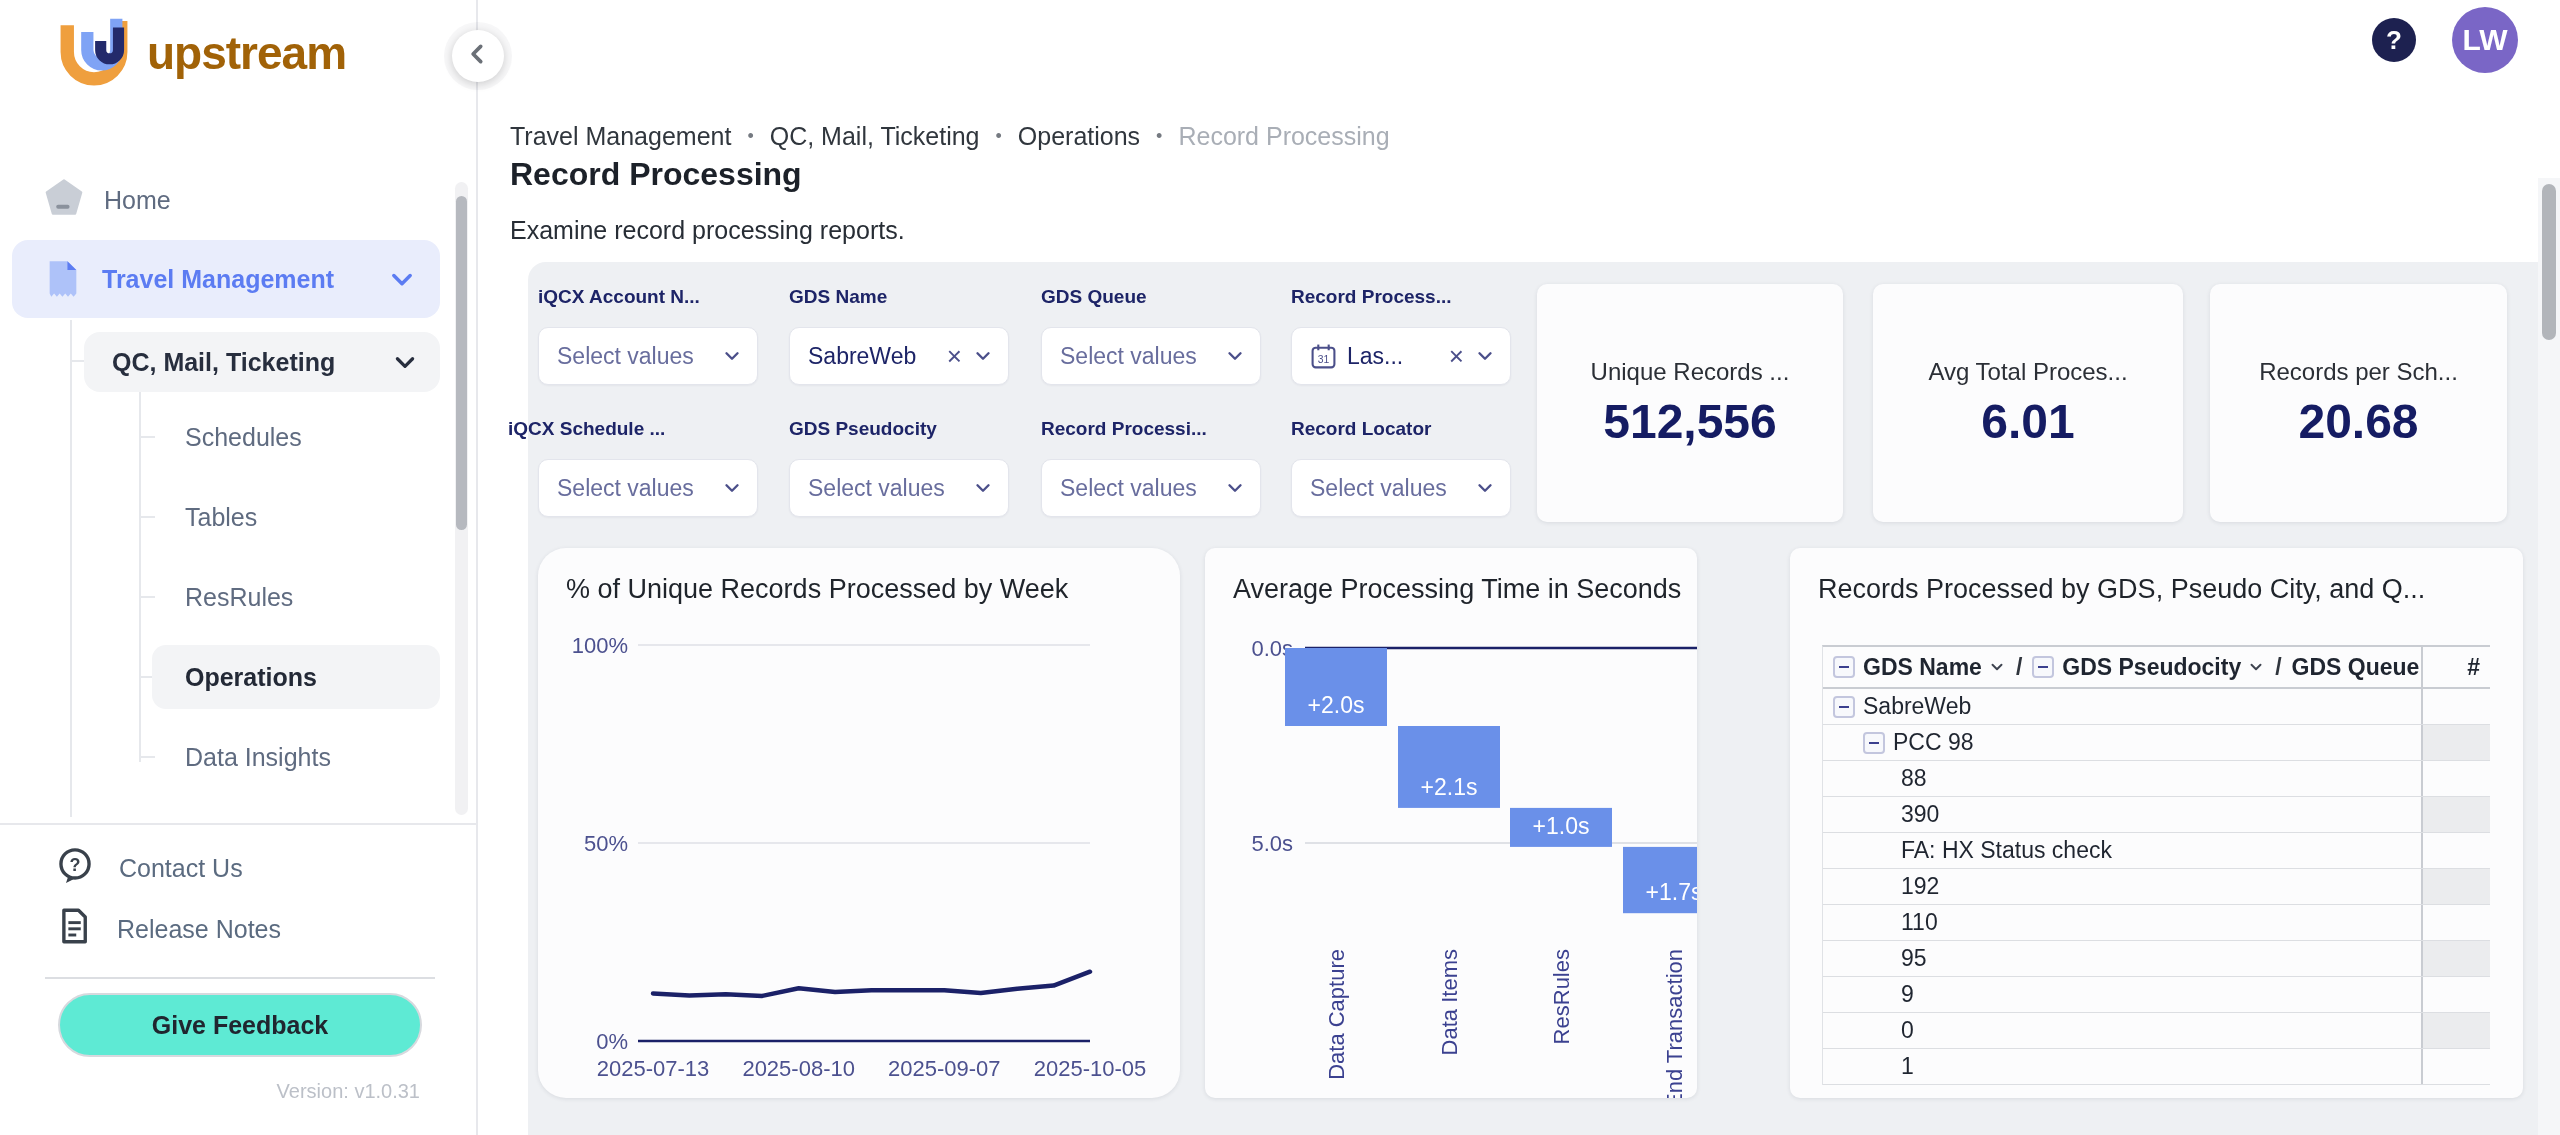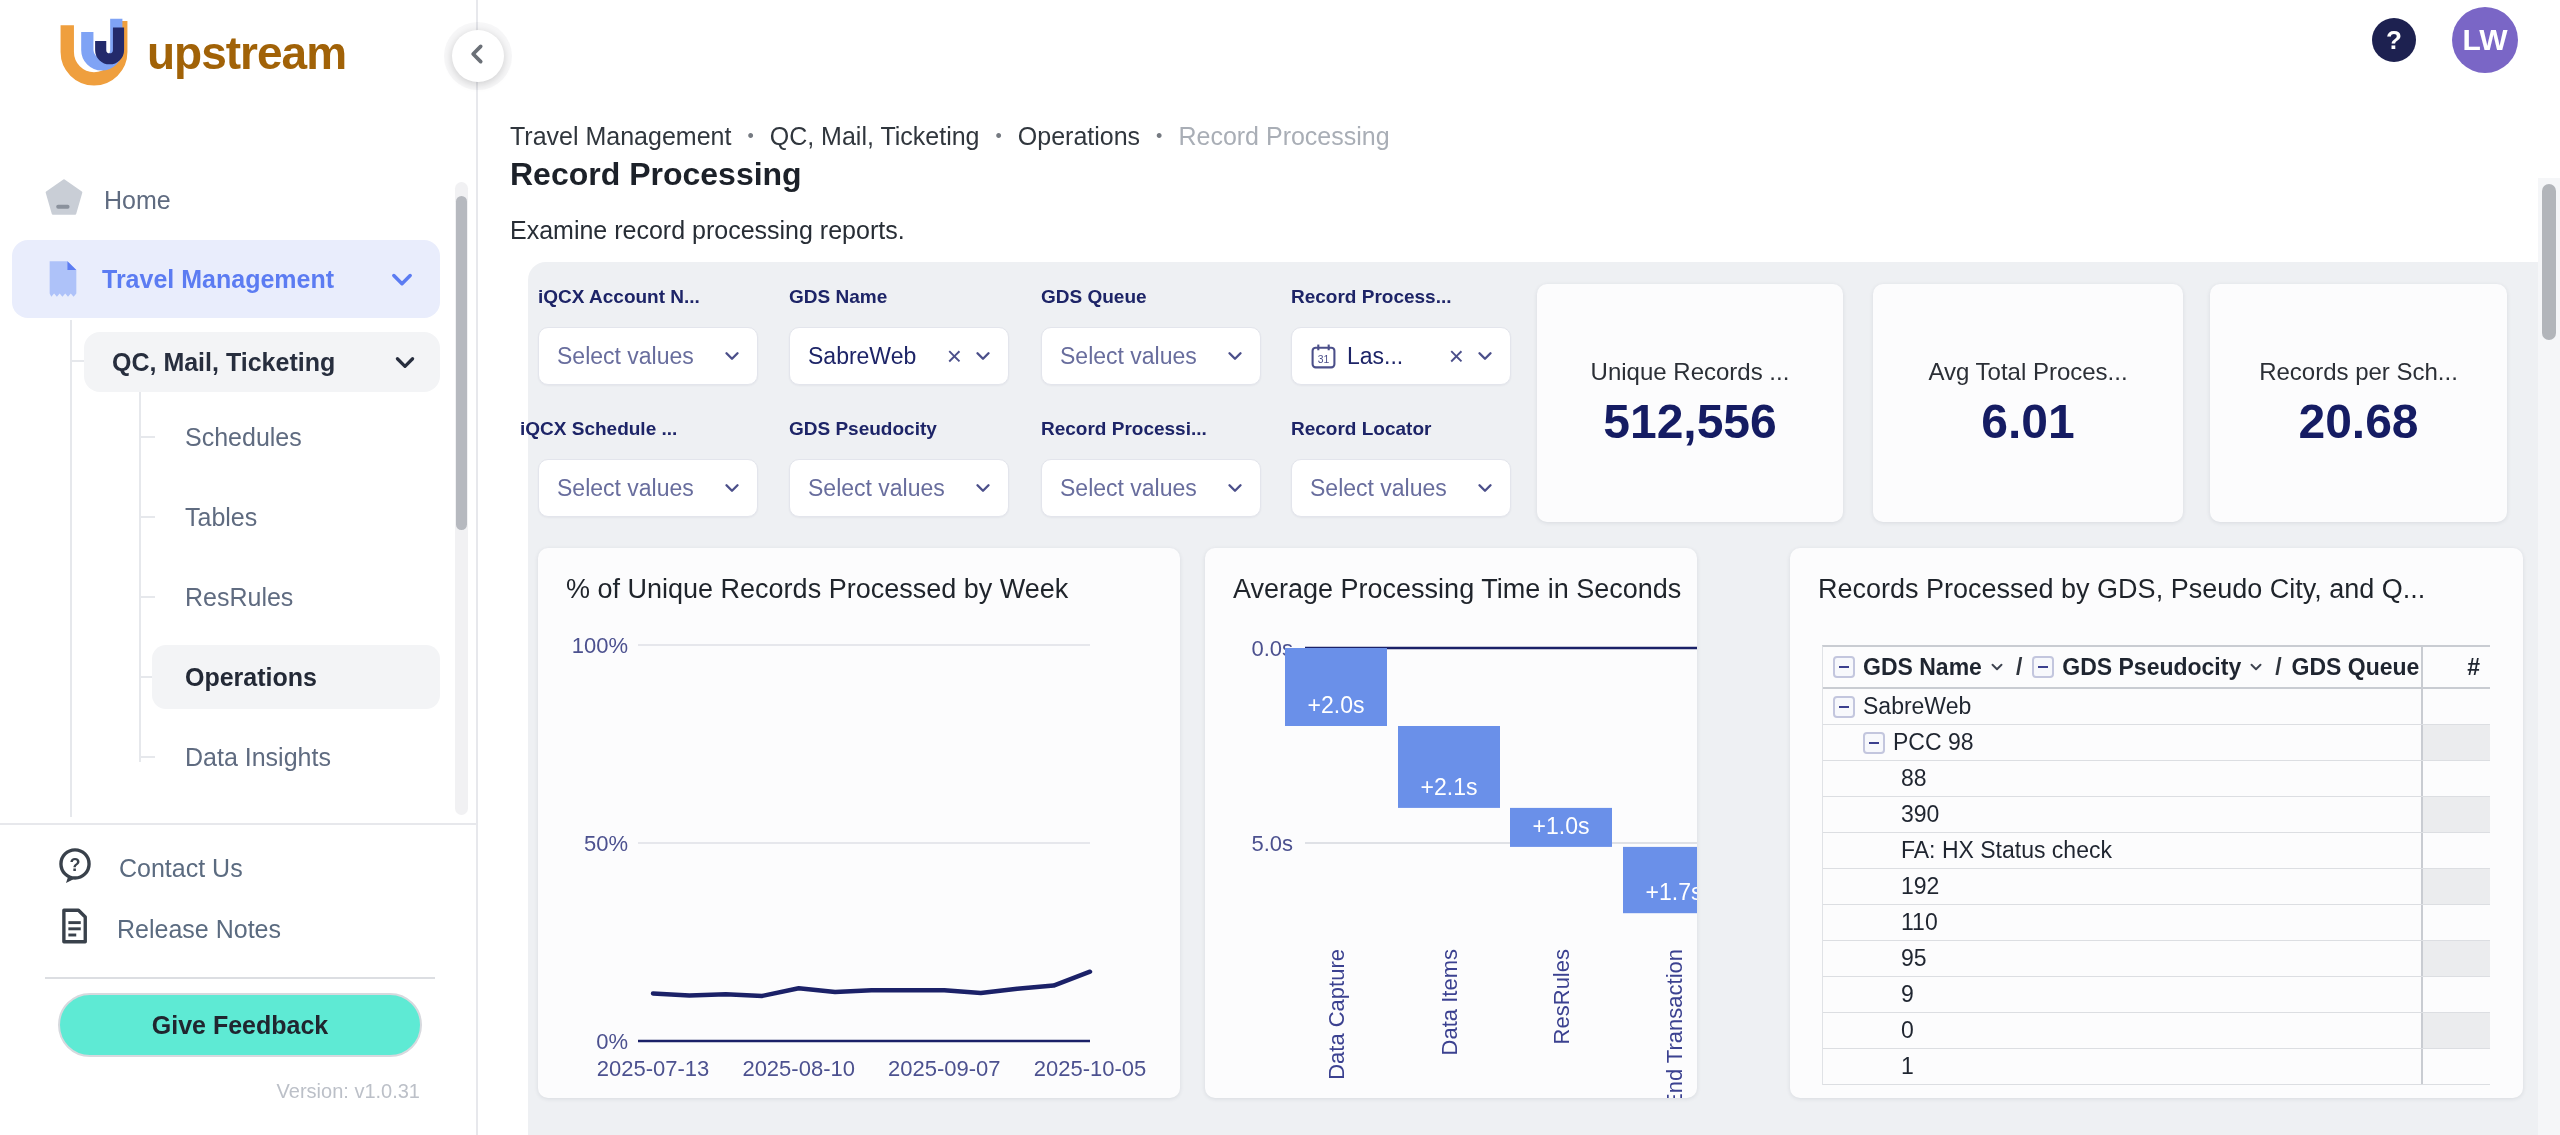--- a/index.html
+++ b/index.html
@@ -263,21 +263,21 @@
           <line x1="18" y1="1.5" x2="18" y2="7" stroke="#4b4f8a" stroke-width="2"></line>
           <text x="13" y="19.5" text-anchor="middle" font-size="10" fill="#4b4f8a">31</text>
         </svg>
         <span class="value">Las...</span>
         <span class="spacer"></span>
         <span class="clear-x">×</span>
         <svg width="22" height="22" viewBox="0 0 24 24">
           <path d="M6 9 l6 6 6-6" fill="none" stroke="#4b4f8a" stroke-width="2.6" stroke-linecap="round" stroke-linejoin="round"></path>
         </svg>
       </div>
-      <div class="filter-label" style="left: 520px; top: 418px;">iQCX Schedule ...</div>
+      <div class="filter-label" style="left: 508px; top: 418px;">iQCX Schedule ...</div>
       <div class="filter-control" style="left: 538px; top: 459px;">
         <span>Select values</span>
         <span class="spacer"></span>
         <svg width="22" height="22" viewBox="0 0 24 24">
           <path d="M6 9 l6 6 6-6" fill="none" stroke="#4b4f8a" stroke-width="2.6" stroke-linecap="round" stroke-linejoin="round"></path>
         </svg>
       </div>
       <div class="filter-label" style="left: 789px; top: 418px;">GDS Pseudocity</div>
       <div class="filter-control" style="left: 789px; top: 459px;">
         <span>Select values</span>
@@ -311,21 +311,21 @@
       <div class="kpi-card" style="left: 1873px; width: 310px;">
         <div class="kpi-label">Avg Total Proces...</div>
         <div class="kpi-value">6.01</div>
       </div>
       <div class="kpi-card" style="left: 2210px; width: 297px;">
         <div class="kpi-label">Records per Sch...</div>
         <div class="kpi-value">20.68</div>
       </div>
     </div>
 
-  <div class="chart-card" style="left:538px; width:642px;">
+  <div class="chart-card" style="left:538px; width:642px;border-radius:28px;">
     <div class="chart-title">% of Unique Records Processed by Week</div>
     <svg id="line-svg" width="642" height="550" viewBox="0 0 642 550">
         <line x1="100" y1="97" x2="552" y2="97" stroke="#e6e7ec" stroke-width="2"></line>
         <line x1="100" y1="295" x2="552" y2="295" stroke="#e6e7ec" stroke-width="2"></line>
         <line x1="100" y1="493" x2="552" y2="493" stroke="#1b2168" stroke-width="2.5"></line>
         <text x="90" y="105" text-anchor="end" font-size="22" fill="#4c518f">100%</text>
         <text x="90" y="303" text-anchor="end" font-size="22" fill="#4c518f">50%</text>
         <text x="90" y="501" text-anchor="end" font-size="22" fill="#4c518f">0%</text>
         <polyline points="115.0,445.5 151.4,447.5 187.8,446.3 224.3,447.9 260.7,440.3 297.1,443.9 333.5,442.3 369.9,442.3 406.3,442.3 442.8,445.1 479.2,440.7 515.6,437.6 552.0,423.7" fill="none" stroke="#1b2168" stroke-width="4.5" stroke-linejoin="round" stroke-linecap="round"></polyline>
         <text x="115" y="528" text-anchor="middle" font-size="22" fill="#4c518f">2025-07-13</text>

